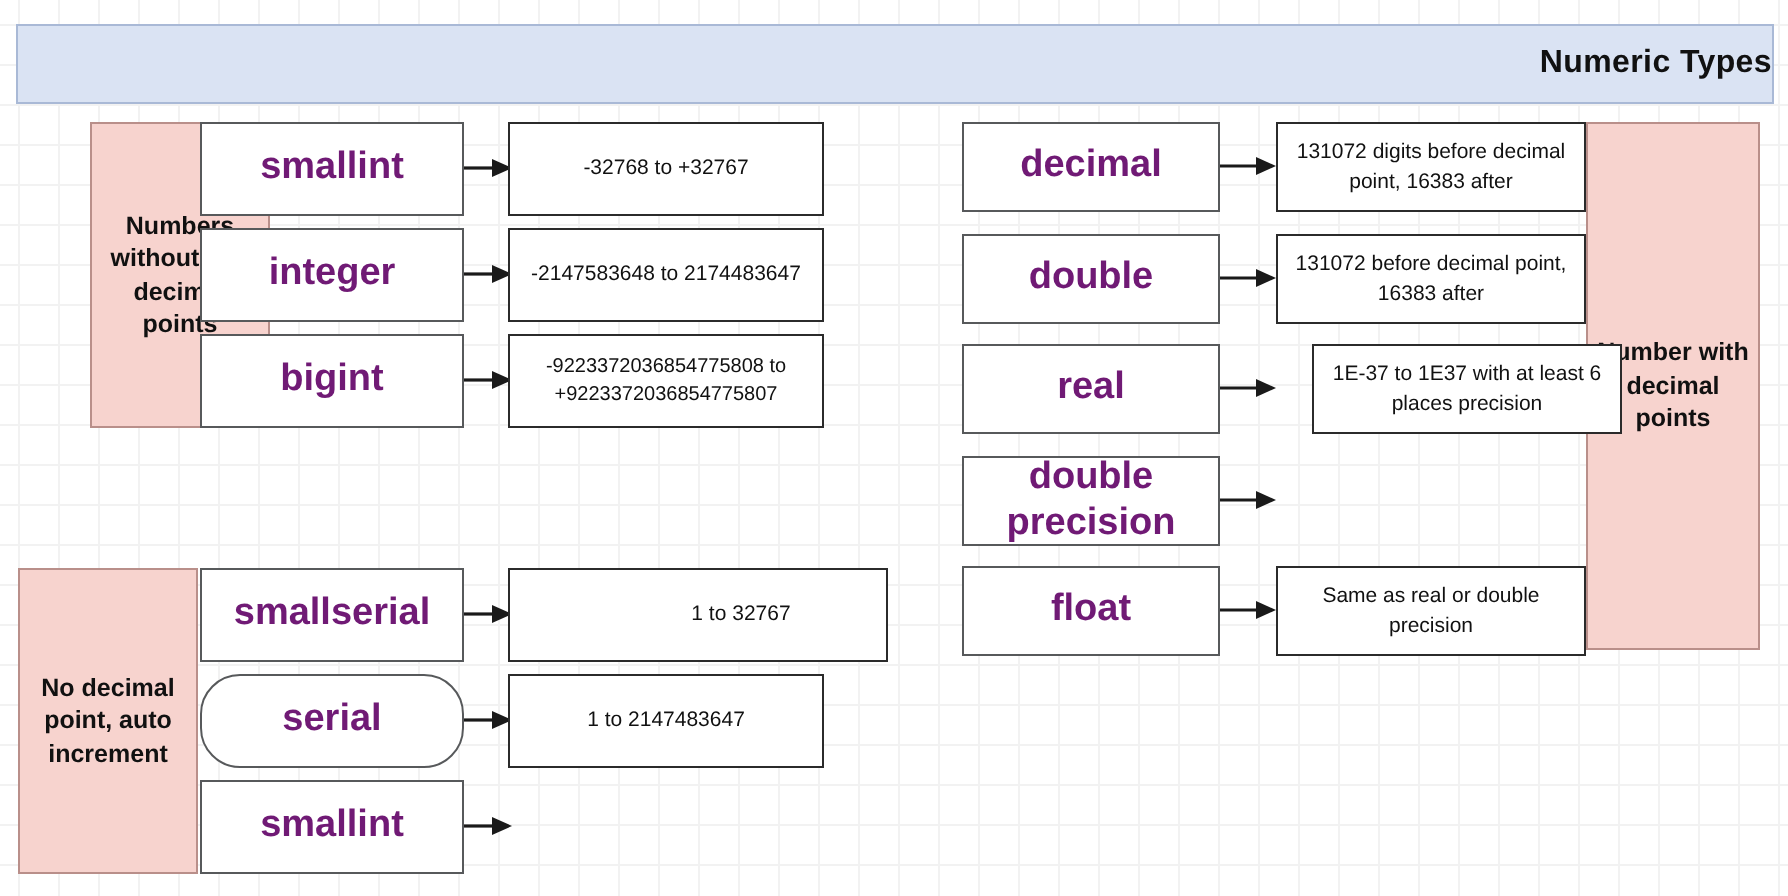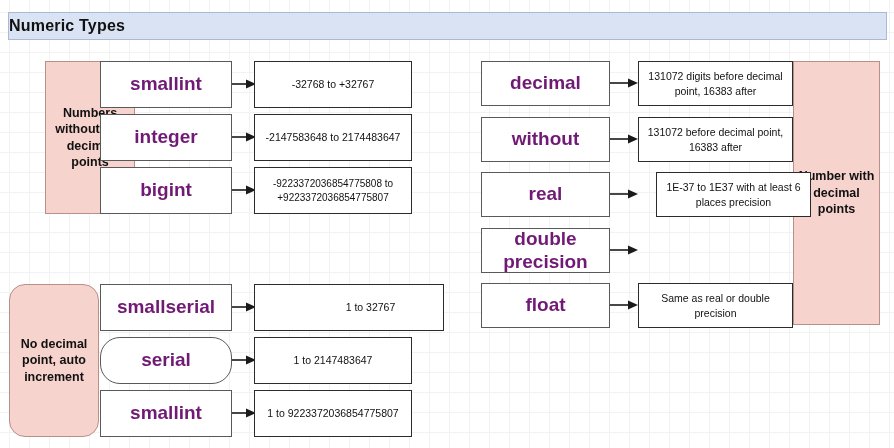--- a/index.html
+++ b/index.html
@@ -23,27 +23,27 @@
     background-position: 9px 12px;
     overflow: hidden;
   }
 
   
   .banner {
     position: absolute;
     left: 8px;
     top: 12px;
     width: 879px;
-    height: 28px;
+    height: 40px;
     background: #dae3f3;
     border: 1px solid #a9b9d6;
     box-sizing: border-box;
     display: flex;
     align-items: center;
-    justify-content: flex-start;
+    justify-content: flex-end;
   }
   .banner-text {
     font-size: 16px;
     font-weight: bold;
     color: #111111;
     letter-spacing: 0.2px;
   }
 
   
   .box {
@@ -122,21 +122,21 @@
 
   <div class="box type-box" style="left:100px; top:167px; width:132px; height:47px;">bigint</div>
   <div class="arrow" style="left:232px; top:185px; width:24px;">
     <svg width="24" height="10" viewBox="0 0 24 10">
       <line x1="0" y1="5" x2="16" y2="5" stroke="#1a1a1a" stroke-width="1.6"></line>
       <polygon points="14,0.5 24,5 14,9.5" fill="#1a1a1a"></polygon>
     </svg>
   </div>
   <div class="box detail-box tight" style="left:254px; top:167px; width:158px; height:47px;">-9223372036854775808 to +9223372036854775807</div>
 
-  <div class="box group-box" style="left:9px; top:284px; width:90px; height:153px;border-radius:16px;">No decimal point, auto increment</div>
+  <div class="box group-box" style="left:9px; top:284px; width:90px; height:153px;">No decimal point, auto increment</div>
 
   <div class="box type-box" style="left:100px; top:284px; width:132px; height:47px;">smallserial</div>
   <div class="arrow" style="left:232px; top:302px; width:24px;">
     <svg width="24" height="10" viewBox="0 0 24 10">
       <line x1="0" y1="5" x2="16" y2="5" stroke="#1a1a1a" stroke-width="1.6"></line>
       <polygon points="14,0.5 24,5 14,9.5" fill="#1a1a1a"></polygon>
     </svg>
   </div>
   <div class="box detail-box" style="left:254px; top:284px; width:190px; height:47px;padding-left:45px;">1 to 32767</div>
 
@@ -149,34 +149,33 @@
   </div>
   <div class="box detail-box" style="left:254px; top:337px; width:158px; height:47px;">1 to 2147483647</div>
 
   <div class="box type-box" style="left:100px; top:390px; width:132px; height:47px;">smallint</div>
   <div class="arrow" style="left:232px; top:408px; width:24px;">
     <svg width="24" height="10" viewBox="0 0 24 10">
       <line x1="0" y1="5" x2="16" y2="5" stroke="#1a1a1a" stroke-width="1.6"></line>
       <polygon points="14,0.5 24,5 14,9.5" fill="#1a1a1a"></polygon>
     </svg>
   </div>
-  <div class="box detail-box" style="left:254px; top:390px; width:158px; height:47px;">1 to 9223372036854775807</div>
 
   <div class="box group-box" style="left:793px; top:61px; width:87px; height:264px;">Number with decimal points</div>
 
   <div class="box type-box" style="left:481px; top:61px; width:129px; height:45px;">decimal</div>
   <div class="arrow" style="left:610px; top:78px; width:28px;">
     <svg width="28" height="10" viewBox="0 0 28 10">
       <line x1="0" y1="5" x2="20" y2="5" stroke="#1a1a1a" stroke-width="1.6"></line>
       <polygon points="18,0.5 28,5 18,9.5" fill="#1a1a1a"></polygon>
     </svg>
   </div>
   <div class="box detail-box" style="left:638px; top:61px; width:155px; height:45px;">131072 digits before decimal point, 16383 after</div>
 
-  <div class="box type-box" style="left:481px; top:117px; width:129px; height:45px;">without</div>
+  <div class="box type-box" style="left:481px; top:117px; width:129px; height:45px;">double</div>
   <div class="arrow" style="left:610px; top:134px; width:28px;">
     <svg width="28" height="10" viewBox="0 0 28 10">
       <line x1="0" y1="5" x2="20" y2="5" stroke="#1a1a1a" stroke-width="1.6"></line>
       <polygon points="18,0.5 28,5 18,9.5" fill="#1a1a1a"></polygon>
     </svg>
   </div>
   <div class="box detail-box" style="left:638px; top:117px; width:155px; height:45px;">131072 before decimal point, 16383 after</div>
 
   <div class="box type-box" style="left:481px; top:172px; width:129px; height:45px;">real</div>
   <div class="arrow" style="left:610px; top:189px; width:28px;">

